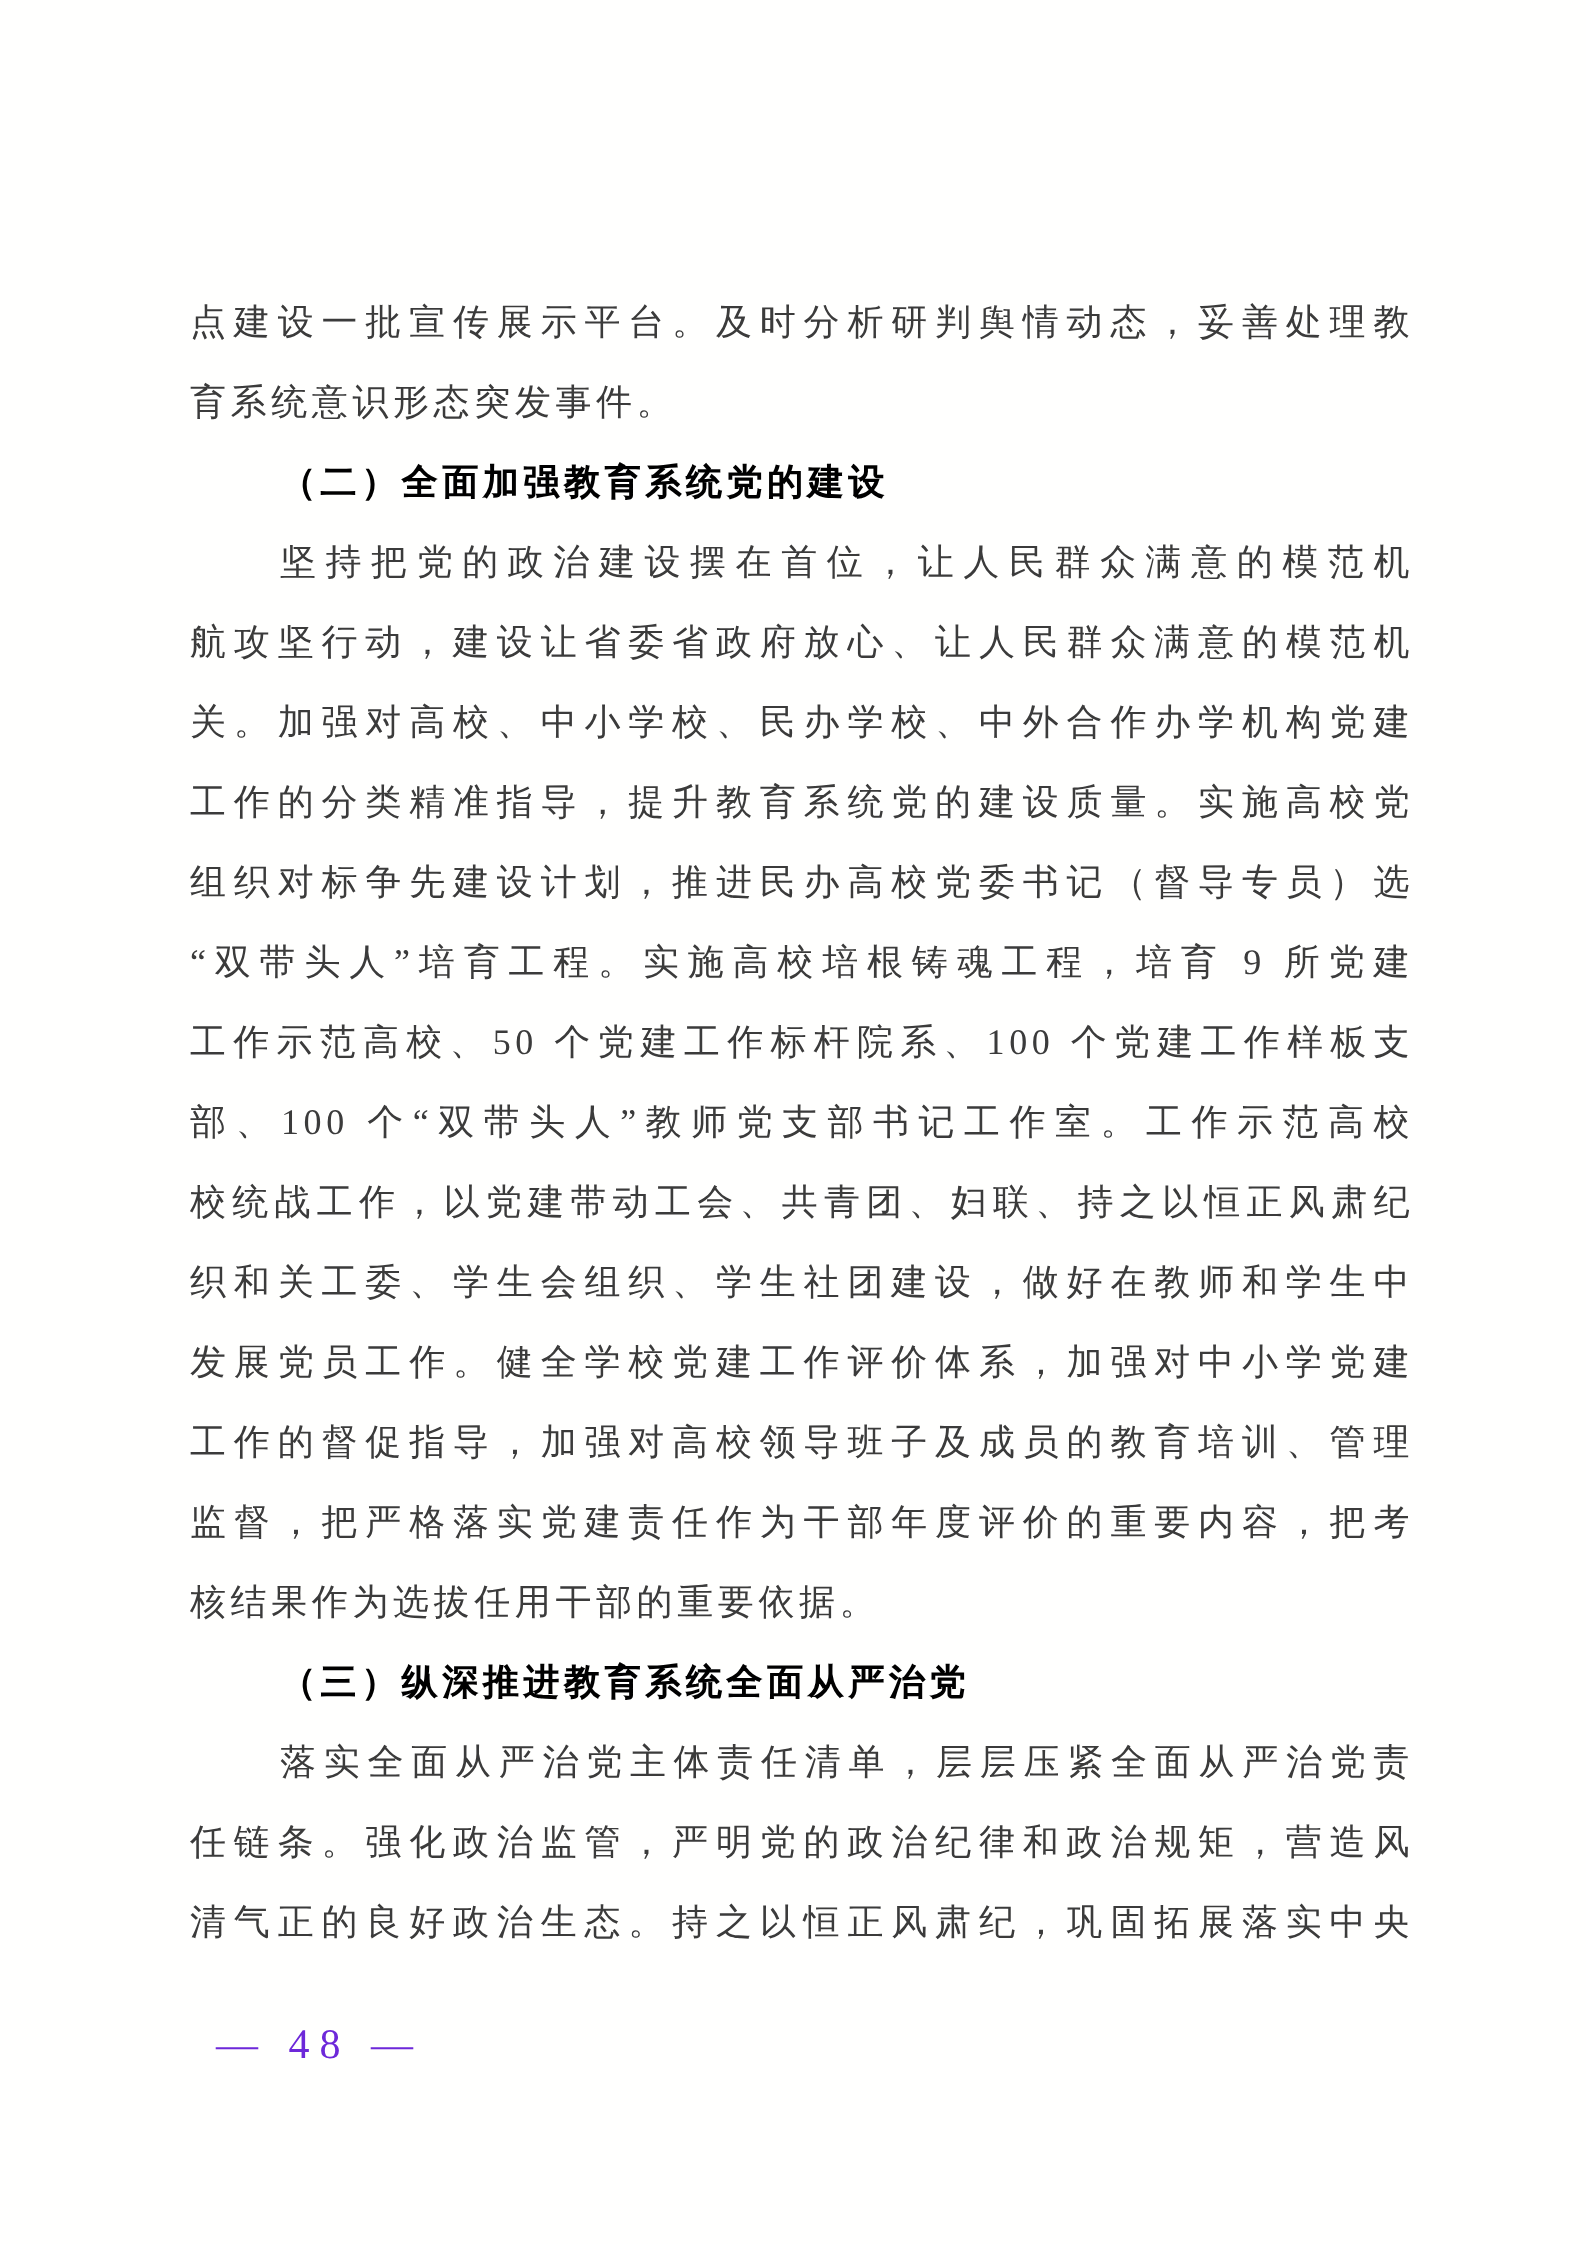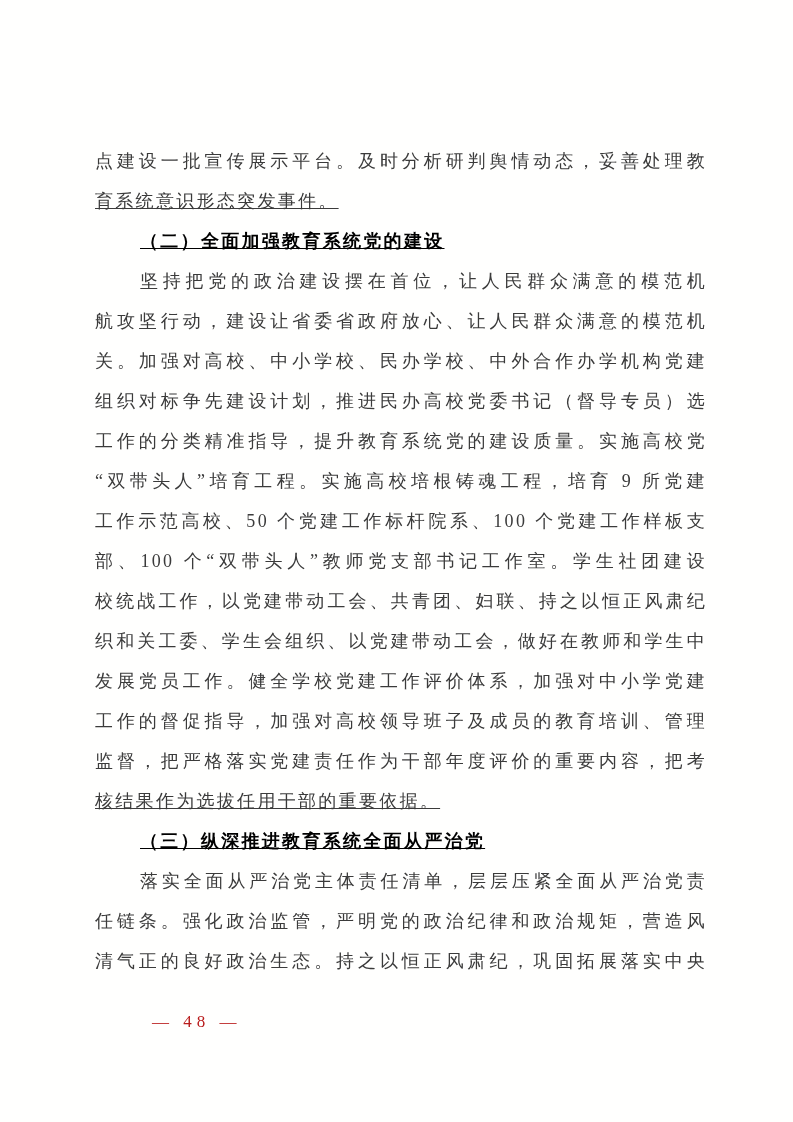--- a/index.html
+++ b/index.html
@@ -29,59 +29,57 @@
     letter-spacing: 2.3px;
     white-space: nowrap;
     text-align: justify;
     text-align-last: justify;
     text-justify: inter-character;
     white-space: normal;
   }
   .line.short {
     text-align: center;
     text-align-last: left;
-    text-decoration: underline;
   }
   .line.indent {
     padding-left: 45px;
   }
   .line.heading {
     font-weight: bold;
     color: #000000;
   }
   .footer {
     position: absolute;
     left: 108px;
     top: 1002px;
     height: 40px;
     line-height: 40px;
-    font-size: 17px;
+    font-size: 21px;
     letter-spacing: 5px;
-    color: #b91c1c;
-    margin-left: 44px;
+    color: #6d28d9;
   }
 </style>
 </head>
 <body>
 
 <div class="page">
   <div class="text-block">
     <div class="line">点建设一批宣传展示平台。及时分析研判舆情动态，妥善处理教</div>
     <div class="line short">育系统意识形态突发事件。</div>
     <div class="line heading indent short">（二）全面加强教育系统党的建设</div>
     <div class="line indent">坚持把党的政治建设摆在首位，让人民群众满意的模范机</div>
     <div class="line">航攻坚行动，建设让省委省政府放心、让人民群众满意的模范机</div>
     <div class="line">关。加强对高校、中小学校、民办学校、中外合作办学机构党建</div>
+    <div class="line">工作的分类精准指导，提升教育系统党的建设质量。实施高校党</div>
     <div class="line">组织对标争先建设计划，推进民办高校党委书记（督导专员）选</div>
-    <div class="line">工作的分类精准指导，提升教育系统党的建设质量。实施高校党</div>
     <div class="line">“双带头人”培育工程。实施高校培根铸魂工程，培育 9 所党建</div>
     <div class="line">工作示范高校、50 个党建工作标杆院系、100 个党建工作样板支</div>
-    <div class="line">部、100 个“双带头人”教师党支部书记工作室。学生社团建设</div>
+    <div class="line">部、100 个“双带头人”教师党支部书记工作室。工作示范高校</div>
     <div class="line">校统战工作，以党建带动工会、共青团、妇联、持之以恒正风肃纪</div>
-    <div class="line">织和关工委、学生会组织、以党建带动工会，做好在教师和学生中</div>
+    <div class="line">织和关工委、学生会组织、学生社团建设，做好在教师和学生中</div>
     <div class="line">发展党员工作。健全学校党建工作评价体系，加强对中小学党建</div>
     <div class="line">工作的督促指导，加强对高校领导班子及成员的教育培训、管理</div>
     <div class="line">监督，把严格落实党建责任作为干部年度评价的重要内容，把考</div>
     <div class="line short">核结果作为选拔任用干部的重要依据。</div>
     <div class="line heading indent short">（三）纵深推进教育系统全面从严治党</div>
     <div class="line indent">落实全面从严治党主体责任清单，层层压紧全面从严治党责</div>
     <div class="line">任链条。强化政治监管，严明党的政治纪律和政治规矩，营造风</div>
     <div class="line">清气正的良好政治生态。持之以恒正风肃纪，巩固拓展落实中央</div>
   </div>
   <div class="footer">— 48 —</div>

